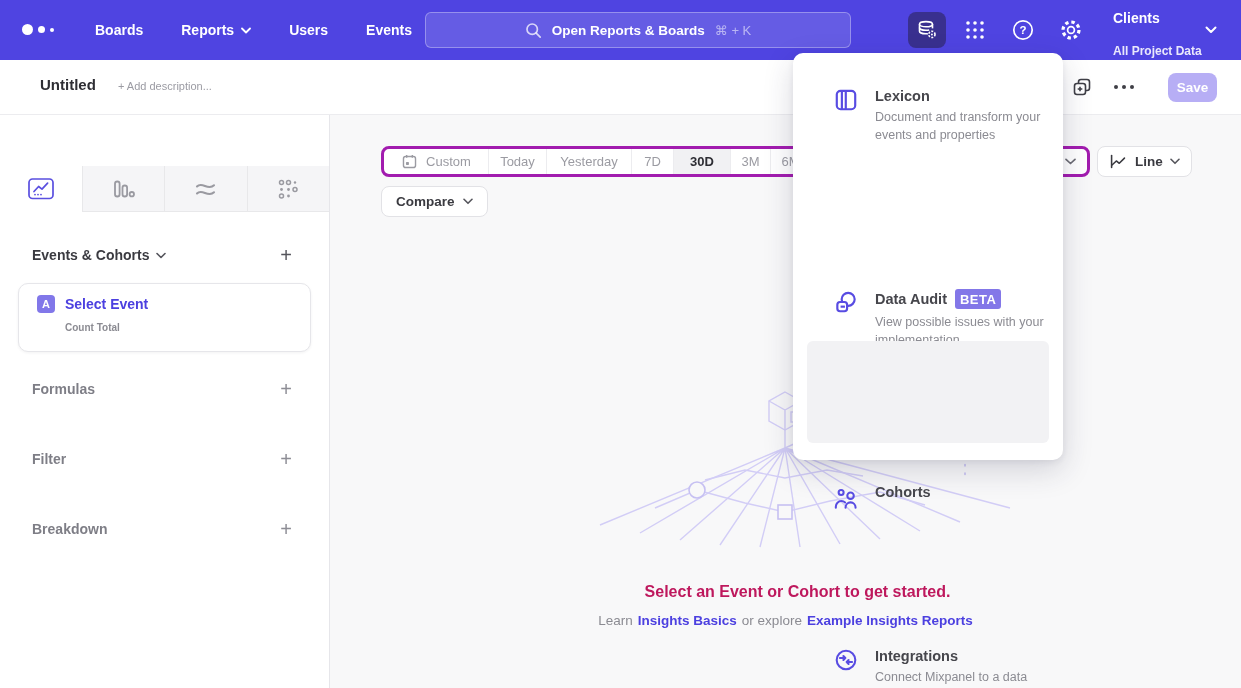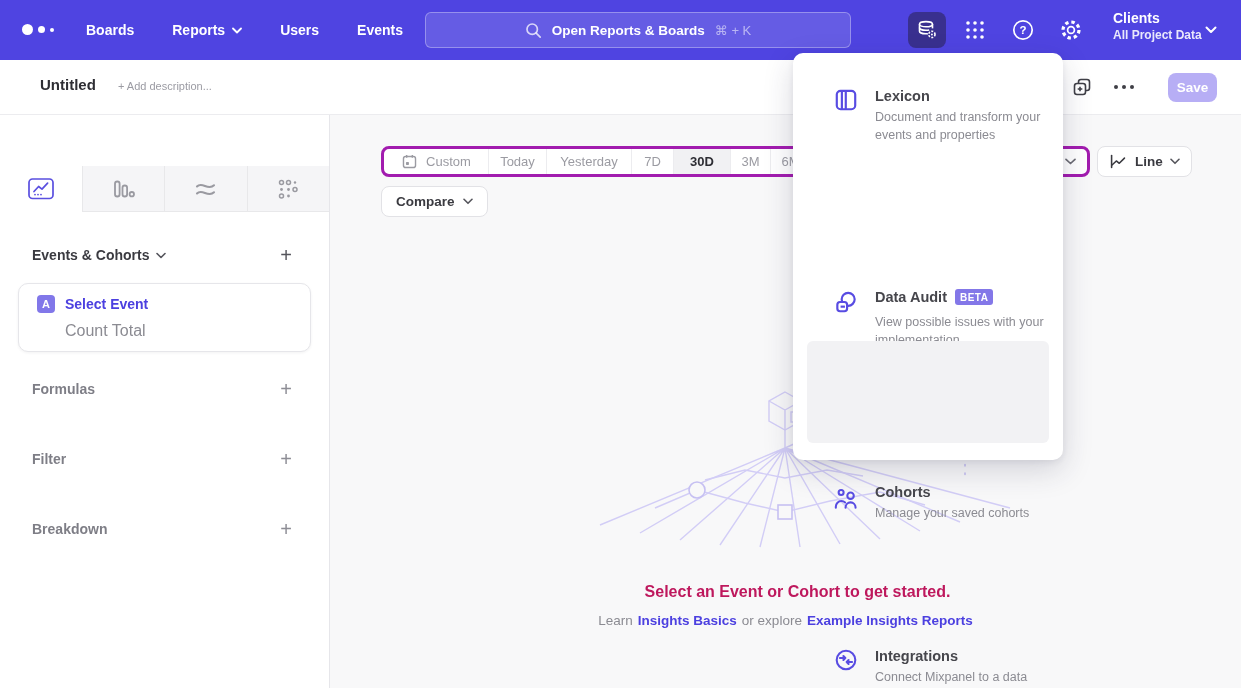--- a/index.html
+++ b/index.html
@@ -11,34 +11,34 @@
   }
   svg { display:block; }
 
   
   .topbar { position:absolute; left:0; top:0; width:1241px; height:60px; background:#4f44e1; z-index:10; }
   .logo { position:absolute; left:22px; top:24px; display:flex; align-items:center; gap:5px; }
   .logo i { display:block; border-radius:50%; background:#fff; }
   .logo i:nth-child(1){ width:11px; height:11px; }
   .logo i:nth-child(2){ width:7px; height:7px; }
   .logo i:nth-child(3){ width:4px; height:4px; }
-  .topnav { position:absolute; left:86px; top:0; height:60px; display:flex; align-items:center; gap:38px; }
+  .topnav { position:absolute; left:95px; top:0; height:60px; display:flex; align-items:center; gap:38px; }
   .topnav .navitem { display:flex; align-items:center; gap:7px; color:#fff; font-size:14px; font-weight:700; cursor:pointer; }
   .searchbox {
     position:absolute; left:425px; top:12px; width:426px; height:36px;
     background:rgba(255,255,255,.13); border:1px solid rgba(255,255,255,.32); border-radius:6px;
     display:flex; align-items:center; justify-content:center; gap:10px; cursor:pointer;
   }
   .searchbox .ph { color:#fff; font-size:13.5px; font-weight:700; }
   .searchbox .kbd { color:rgba(255,255,255,.55); font-size:13px; }
   .iconbtn { position:absolute; top:12px; width:38px; height:36px; border-radius:8px; display:flex; align-items:center; justify-content:center; cursor:pointer; }
   .iconbtn.active { background:#39308f; }
   .project { position:absolute; left:1113px; top:10px; color:#fff; cursor:pointer; }
   .project .org { font-size:14px; font-weight:700; }
-  .project .scope { font-size:12px; font-weight:700; color:rgba(255,255,255,.88); margin-top:2px; }
+  .project .scope { font-size:12px; font-weight:700; color:rgba(255,255,255,.88); margin-top:18px; }
   .project-chevron { position:absolute; left:1205px; top:26px; }
 
   
   .header { position:absolute; left:0; top:60px; width:1241px; height:55px; background:#fff; border-bottom:1px solid #ececef; }
   .report-title { position:absolute; left:40px; top:16px; font-size:15px; font-weight:700; color:#2e2e34; }
   .report-desc { position:absolute; left:118px; top:20px; font-size:11px; color:#9b9ba3; cursor:text; }
   .hdr-copy { position:absolute; left:1072px; top:17px; cursor:pointer; }
   .hdr-dots { position:absolute; left:1114px; top:25px; display:flex; gap:4px; cursor:pointer; }
   .hdr-dots i { width:4px; height:4px; border-radius:50%; background:#3f3f46; }
   .save-btn { position:absolute; left:1168px; top:13px; width:49px; height:29px; border:none; border-radius:8px;
@@ -51,21 +51,21 @@
   .analyze-row .val { font-size:14px; font-weight:700; color:#2e2e34; display:flex; align-items:center; gap:5px; cursor:pointer; }
   .charttabs { position:absolute; left:0; top:51px; width:329px; height:46px; display:flex; }
   .charttab { flex:1; display:flex; align-items:center; justify-content:center; background:#f5f5f7; border-bottom:1px solid #e8e8ea; border-left:1px solid #e8e8ea; cursor:pointer; }
   .charttab:first-child { border-left:none; }
   .charttab.active { background:#fff; border-bottom:1px solid #fff; }
   .side-section { position:absolute; left:32px; font-size:14px; font-weight:700; display:flex; align-items:center; gap:7px; }
   .plus { position:absolute; left:276px; width:20px; height:20px; font-size:20px; line-height:19px; text-align:center; color:#8d8d95; cursor:pointer; }
   .event-card { position:absolute; left:18px; top:168px; width:293px; height:69px; background:#fff; border:1px solid #e6e6ea; border-radius:10px; box-shadow:0 1px 3px rgba(30,30,50,.06); cursor:pointer; }
   .event-badge { position:absolute; left:18px; top:11px; width:18px; height:18px; border-radius:4px; background:#8177e9; color:#fff; font-size:11px; font-weight:700; display:flex; align-items:center; justify-content:center; }
   .event-label { position:absolute; left:46px; top:12px; font-size:14px; font-weight:700; color:#4c40e0; }
-  .event-metric { position:absolute; left:46px; top:38px; font-size:16px; color:#8b8b92; cursor:pointer; }
+  .event-metric { position:absolute; left:46px; top:38px; font-size:10px; color:#8b8b92; cursor:pointer;font-weight:bold; }
   .muted-section { color:#7e7e86; }
 
   
   .main { position:absolute; left:330px; top:115px; width:911px; height:573px; background:#f8f8f9; }
   .dateseg { position:absolute; left:51px; top:31px; width:709px; height:31px; background:#fff; border:3px solid #a21caf; border-radius:8px; display:flex; overflow:hidden; }
   .seg { display:flex; align-items:center; justify-content:center; gap:8px; font-size:13px; color:#9b9ba2; border-left:1px solid #ececef; cursor:pointer; white-space:nowrap; }
   .seg:first-child { border-left:none; }
   .seg.sel { background:#f1f1f3; color:#2e2e34; font-weight:700; }
   .seg.filler { flex:1; border-left:none; cursor:default; }
   .seg.overflow { width:34px; color:#6d6d75; }
@@ -76,21 +76,21 @@
   .empty-sub { position:absolute; left:0; top:498px; width:911px; display:flex; justify-content:center; gap:5px; font-size:13.5px; color:#8b8b92; }
   .empty-sub .link { color:#4c40e0; font-weight:700; cursor:pointer; }
 
   
   .panel { position:absolute; left:793px; top:53px; width:270px; height:407px; background:#fff; border-radius:10px;
     box-shadow:0 10px 30px rgba(40,40,70,.18), 0 2px 6px rgba(40,40,70,.08); z-index:50; }
   .menu-item { position:absolute; left:0; width:270px; cursor:pointer; }
   .menu-icon { position:absolute; left:40px; }
   .menu-title { position:absolute; left:82px; font-size:14.5px; font-weight:700; color:#46464c; display:flex; align-items:center; gap:8px; }
   .menu-desc { position:absolute; left:82px; font-size:12.5px; line-height:1.45; color:#8b8b92; }
-  .beta-badge { background:#8377e8; color:#fff; font-size:10px; font-weight:700; letter-spacing:.5px; padding:2.5px 5px; border-radius:3px; }
+  .beta-badge { background:#8377e8; color:#fff; font-size:13px; font-weight:700; letter-spacing:.5px; padding:2.5px 5px; border-radius:3px; }
   .menu-highlight { position:absolute; left:14px; top:288px; width:242px; height:102px; background:#f2f2f4; border-radius:6px; }
 </style>
 </head>
 <body>
 
 <div class="topbar">
   <div class="logo">
       <i></i>
       <i></i>
       <i></i>
@@ -424,21 +424,20 @@
       <svg width="26" height="26" viewBox="0 0 24 24" fill="none" stroke="#584ce2" stroke-width="1.9" stroke-linecap="round">
         <circle cx="7.5" cy="5" r="2.3"></circle>
         <circle cx="16.2" cy="8" r="3"></circle>
         <path d="M11.6 19.2v-.4c0-2.5 2-4.6 4.6-4.6s4.6 2.1 4.6 4.6v.4"></path>
         <path d="M2.6 19.2v-1c0-2.9 2.3-5.2 5.2-5.2 1.3 0 2.5.5 3.4 1.3"></path>
       </svg>
     </span>
     <div class="menu-title" style="top:221px;">
         <span>Cohorts</span>
       </div>
-    <div class="menu-desc" style="top:241px; width:195px;">Manage your saved cohorts</div>
   </div>
 
   <div class="menu-highlight"></div>
   <div class="menu-item" style="top:288px; height:102px;">
     <span class="menu-icon" style="top:306px;">
       <svg width="26" height="26" viewBox="0 0 24 24" fill="none" stroke="#584ce2" stroke-width="1.9" stroke-linecap="round" stroke-linejoin="round">
         <circle cx="12" cy="12" r="8.6"></circle>
         <path d="M6.4 10.2h5l-1.8-1.8M11.4 10.2l-1.8 1.8"></path>
         <path d="M17.6 13.8h-5l1.8-1.8M12.6 13.8l1.8 1.8"></path>
       </svg>

